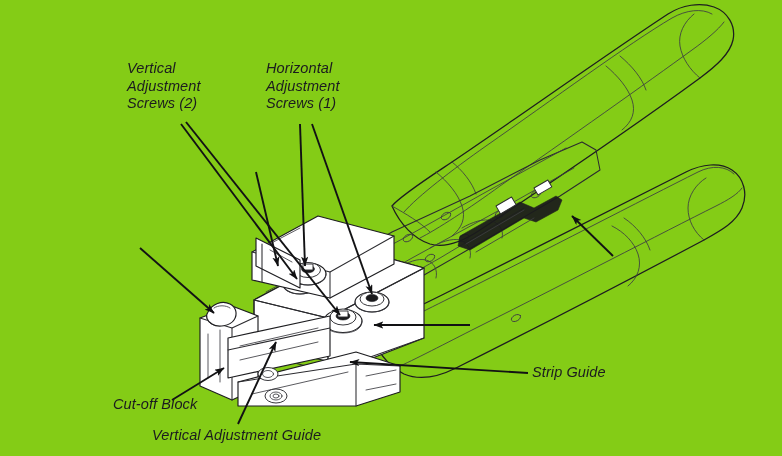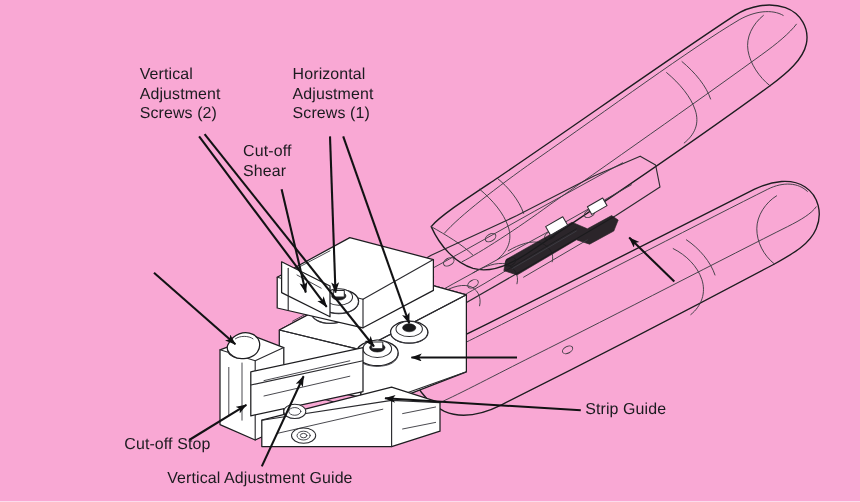--- a/index.html
+++ b/index.html
@@ -8,22 +8,23 @@
     background: #ffffff;
   }
   body {
     font-family: "Liberation Sans", sans-serif;
     -webkit-font-smoothing: antialiased;
   }
   #stage {
     position: relative;
     width: 782px;
     height: 456px;
-    background: #f9a8d4;
+    background: #84cc16;
     overflow: hidden;
+    font-style: italic;
   }
   #art {
     position: absolute;
     left: 0;
     top: 0;
     width: 782px;
     height: 456px;
   }
   .callout {
     position: absolute;
@@ -261,25 +262,23 @@
   </svg>
 
   <div class="callout multi c-vas">Vertical
 Adjustment
 Screws (2)</div>
 
   <div class="callout multi c-has">Horizontal
 Adjustment
 Screws (1)</div>
 
-  <div class="callout multi c-cos">Cut-off
-Shear</div>
 
 
 
 
   <div class="callout c-sg">Strip Guide</div>
 
-  <div class="callout c-coa">Cut-off Stop</div>
+  <div class="callout c-coa">Cut-off Block</div>
 
   <div class="callout c-vap">Vertical Adjustment Guide</div>
 
 </div>
 
 </body></html>

